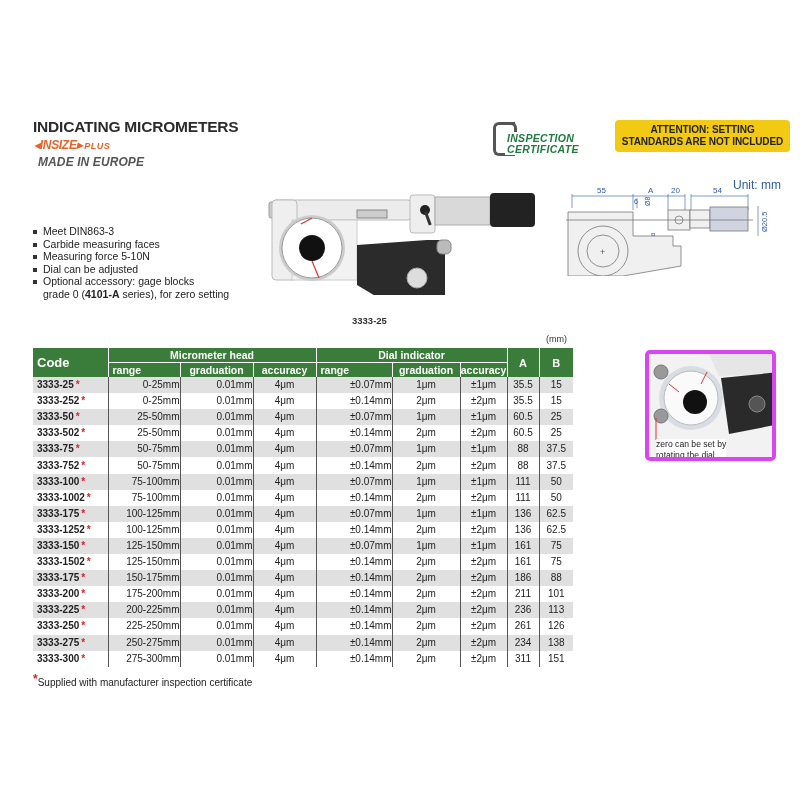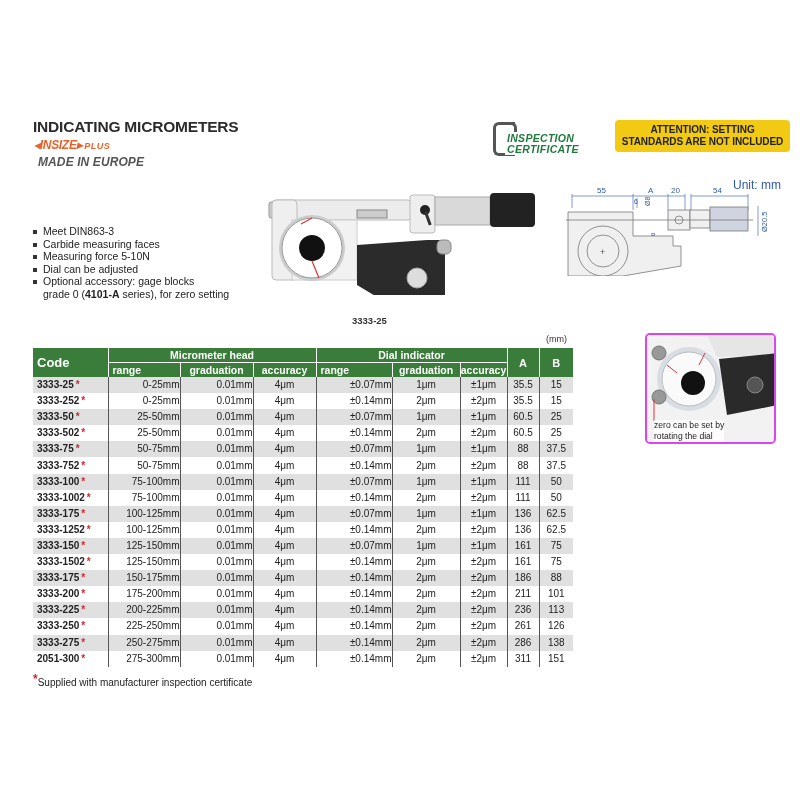--- a/index.html
+++ b/index.html
@@ -41,21 +41,21 @@
   table.spec td { height: 16.1px; padding: 0; border-left: 1.5px solid #555; white-space: nowrap; line-height: 14px; }
   table.spec td:first-child { border-left: none; font-weight: bold; padding-left: 4px; color: #222; }
   table.spec tr.odd td { background: #e0e0e0; }
   table.spec tr.even td { background: #ffffff; }
   .l { text-align: right; padding-left: 5px !important; }
   .c { text-align: center; }
   .star { color: #d8222a; font-weight: bold; margin-left: 2px; }
   .footnote { left: 33px; top: 675px; font-size: 10px; color: #222; }
   .footnote .star { margin: 0; position: relative; top: -3px; font-size: 12px; }
 
-  .inset { left: 645px; top: 333px; width: 131px; height: 111px; border: 2px solid #d946ef; border-radius: 5px; overflow: hidden; background: #f7f7f7; }
+  .inset { left: 645px; top: 350px; width: 131px; height: 111px; border: 4px solid #d946ef; border-radius: 5px; overflow: hidden; background: #f7f7f7; }
   .inset .note { position: absolute; left: 7px; top: 85px; font-size: 8.6px; color: #222; line-height: 11px; background: rgba(255,255,255,0.85); }
 </style>
 </head>
 <body>
 
 <div class="abs title">INDICATING MICROMETERS</div>
 <div class="abs brand">
   <span>◂</span><span>INSIZE</span><span>▸</span><span class="plus">PLUS</span>
 </div>
 <div class="abs made">MADE IN EUROPE</div>
@@ -350,25 +350,25 @@
         <td class="c"><span>126</span></td>
       </tr>
       <tr class="odd">
         <td><span>3333-275</span><span class="star">*</span></td>
         <td class="l"><span>250-275mm</span></td>
         <td class="l" style="padding-left: 12px;"><span>0.01mm</span></td>
         <td class="c"><span>4μm</span></td>
         <td class="l"><span>±0.14mm</span></td>
         <td class="c"><span>2μm</span></td>
         <td class="c"><span>±2μm</span></td>
-        <td class="c"><span>286</span></td>
+        <td class="c"><span>234</span></td>
         <td class="c"><span>138</span></td>
       </tr>
       <tr class="even">
-        <td><span>2051-300</span><span class="star">*</span></td>
+        <td><span>3333-300</span><span class="star">*</span></td>
         <td class="l"><span>275-300mm</span></td>
         <td class="l" style="padding-left: 12px;"><span>0.01mm</span></td>
         <td class="c"><span>4μm</span></td>
         <td class="l"><span>±0.14mm</span></td>
         <td class="c"><span>2μm</span></td>
         <td class="c"><span>±2μm</span></td>
         <td class="c"><span>311</span></td>
         <td class="c"><span>151</span></td>
       </tr>
     </tbody>

